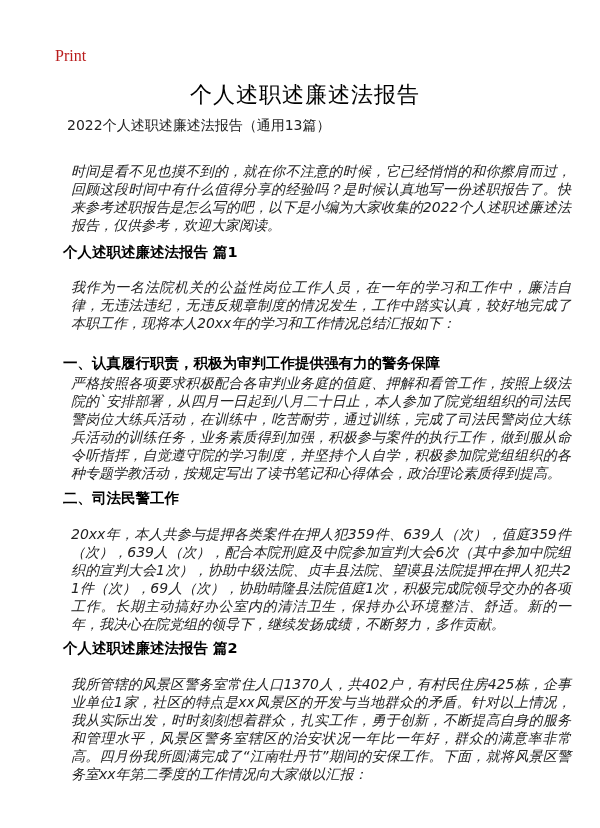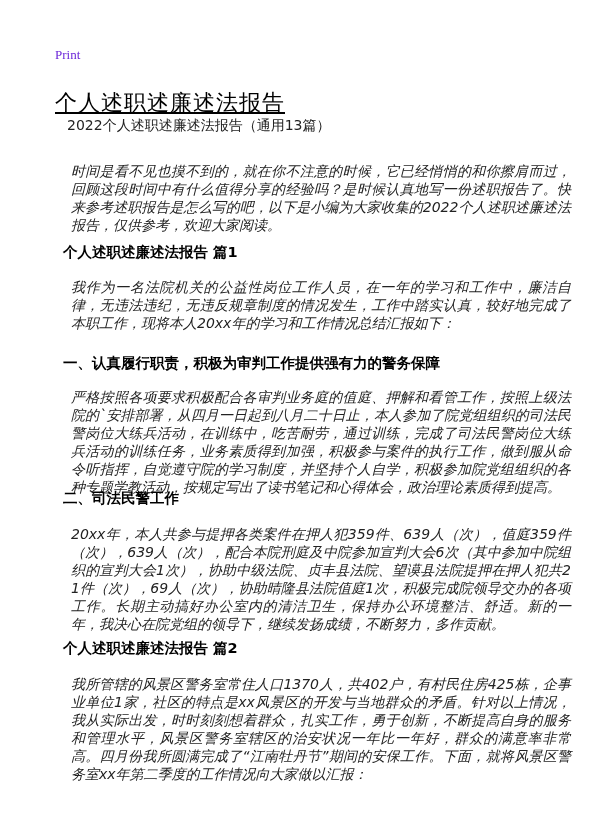--- a/index.html
+++ b/index.html
@@ -5,27 +5,26 @@
     html, body { margin: 0; padding: 0; background: #ffffff; }
     body {
       width: 600px; height: 828px; overflow: hidden; position: relative;
       font-family: "DejaVu Sans", "Liberation Sans", sans-serif;
       color: #111111;
     }
     .page { position: absolute; left: 55px; top: 0; width: 500px; }
     .print-label {
       position: absolute; left: 0; top: 47px;
       font-family: "Liberation Serif", "DejaVu Serif", serif;
-      font-size: 13px; color: #6d28d9;
+      font-size: 16px; color: #b91c1c;
     }
     .doc-title {
-      position: absolute; left: 0; top: 88px; width: 500px; text-align: left;
+      position: absolute; left: 0; top: 80px; width: 500px; text-align: center;
       font-size: 22px; font-weight: normal; letter-spacing: 1px; color: #000;
       margin: 0;
-      text-decoration: underline;
     }
     .subtitle {
       position: absolute; left: 12px; top: 117px; font-size: 14px; color: #222;
     }
     .para {
       position: absolute; left: 0; width: 500px;
       font-size: 14px; line-height: 18px; color: #222;
       margin: 16px; text-align: justify; word-break: break-all; font-style: italic;
     }
     .heading {
@@ -40,20 +39,20 @@
   <div class="print-label">Print</div>
   <h1 class="doc-title">个人述职述廉述法报告</h1>
   <div class="subtitle">2022个人述职述廉述法报告（通用13篇）</div>
 
   <p class="para" style="top:146px;">时间是看不见也摸不到的，就在你不注意的时候，它已经悄悄的和你擦肩而过，回顾这段时间中有什么值得分享的经验吗？是时候认真地写一份述职报告了。快来参考述职报告是怎么写的吧，以下是小编为大家收集的2022个人述职述廉述法报告，仅供参考，欢迎大家阅读。</p>
 
   <h2 class="heading" style="top:235px;">个人述职述廉述法报告 篇1</h2>
   <p class="para" style="top:262px;">我作为一名法院机关的公益性岗位工作人员，在一年的学习和工作中，廉洁自律，无违法违纪，无违反规章制度的情况发生，工作中踏实认真，较好地完成了本职工作，现将本人20xx年的学习和工作情况总结汇报如下：</p>
 
   <h2 class="heading" style="top:346px;">一、认真履行职责，积极为审判工作提供强有力的警务保障</h2>
-  <p class="para" style="top:372px;">严格按照各项要求积极配合各审判业务庭的值庭、押解和看管工作，按照上级法院的`安排部署，从四月一日起到八月二十日止，本人参加了院党组组织的司法民警岗位大练兵活动，在训练中，吃苦耐劳，通过训练，完成了司法民警岗位大练兵活动的训练任务，业务素质得到加强，积极参与案件的执行工作，做到服从命令听指挥，自觉遵守院的学习制度，并坚持个人自学，积极参加院党组组织的各种专题学教活动，按规定写出了读书笔记和心得体会，政治理论素质得到提高。</p>
+  <p class="para" style="top:358px;">严格按照各项要求积极配合各审判业务庭的值庭、押解和看管工作，按照上级法院的`安排部署，从四月一日起到八月二十日止，本人参加了院党组组织的司法民警岗位大练兵活动，在训练中，吃苦耐劳，通过训练，完成了司法民警岗位大练兵活动的训练任务，业务素质得到加强，积极参与案件的执行工作，做到服从命令听指挥，自觉遵守院的学习制度，并坚持个人自学，积极参加院党组组织的各种专题学教活动，按规定写出了读书笔记和心得体会，政治理论素质得到提高。</p>
 
   <h2 class="heading" style="top:481px;">二、司法民警工作</h2>
   <p class="para" style="top:509px;">20xx年，本人共参与提押各类案件在押人犯359件、639人（次），值庭359件（次），639人（次），配合本院刑庭及中院参加宣判大会6次（其中参加中院组织的宣判大会1次），协助中级法院、贞丰县法院、望谟县法院提押在押人犯共21件（次），69人（次），协助晴隆县法院值庭1次，积极完成院领导交办的各项工作。长期主动搞好办公室内的清洁卫生，保持办公环境整洁、舒适。新的一年，我决心在院党组的领导下，继续发扬成绩，不断努力，多作贡献。</p>
 
   <h2 class="heading" style="top:631px;">个人述职述廉述法报告 篇2</h2>
   <p class="para" style="top:659px;">我所管辖的风景区警务室常住人口1370人，共402户，有村民住房425栋，企事业单位1家，社区的特点是xx风景区的开发与当地群众的矛盾。针对以上情况，我从实际出发，时时刻刻想着群众，扎实工作，勇于创新，不断提高自身的服务和管理水平，风景区警务室辖区的治安状况一年比一年好，群众的满意率非常高。四月份我所圆满完成了“江南牡丹节”期间的安保工作。下面，就将风景区警务室xx年第二季度的工作情况向大家做以汇报：</p>
 </div>
 
 </body></html>

